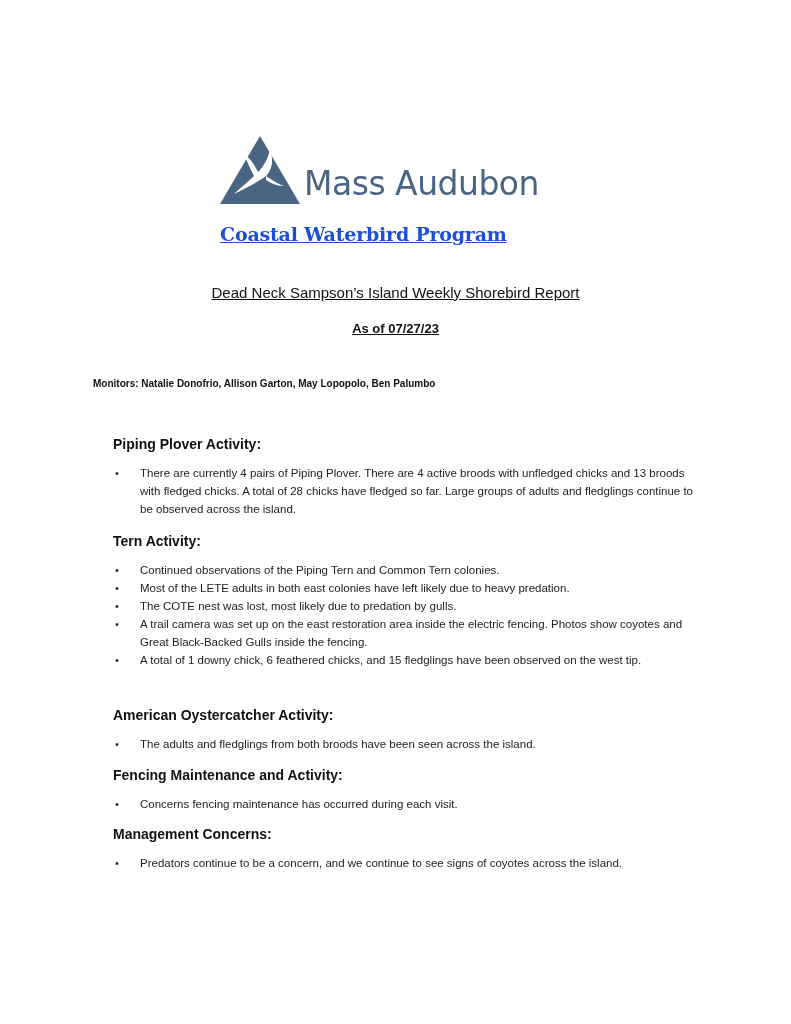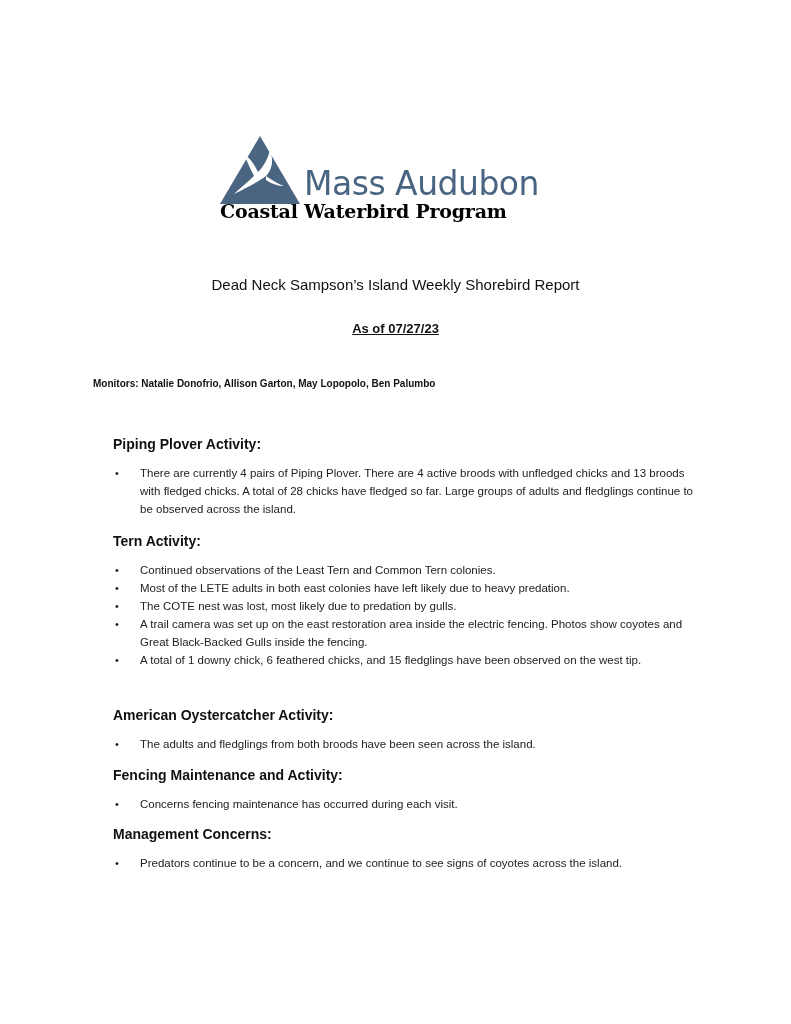--- a/index.html
+++ b/index.html
@@ -4,25 +4,25 @@
 <style>
   html, body { margin: 0; padding: 0; background: #ffffff; }
   body { width: 791px; height: 1024px; position: relative; overflow: hidden;
          font-family: "Liberation Sans", "DejaVu Sans", sans-serif; color: #1a1a1a; }
   .page { position: absolute; left: 0; top: 0; width: 791px; height: 1024px; background: #fff; margin-top: 36px; }
 
   .logo { position: absolute; left: 220px; top: 100px; width: 330px; height: 105px; }
   .logo-mark { position: absolute; left: 0; top: 0; width: 80px; height: 68px; }
   .logo-name { position: absolute; left: 84px; top: 28px; font-family: "DejaVu Sans", sans-serif;
                font-size: 33px; color: #4a6582; letter-spacing: -0.5px; white-space: nowrap; }
-  .logo-sub { position: absolute; left: 0; top: 64px; font-family: "DejaVu Serif", serif;
-              font-size: 19px; font-weight: bold; color: #000000; white-space: nowrap; letter-spacing: -0.2px; }
+  .logo-sub { position: absolute; left: 0; top: 87px; font-family: "DejaVu Serif", serif;
+              font-size: 19px; font-weight: bold; color: #1d4ed8; white-space: nowrap; letter-spacing: -0.2px; text-decoration: underline; }
 
-  .title { position: absolute; left: 0; width: 791px; top: 240px; text-align: center;
-           font-size: 15px; color: #111; }
+  .title { position: absolute; left: 0; width: 791px; top: 248px; text-align: center;
+           font-size: 15px; text-decoration: underline; color: #111; }
   .asof { position: absolute; left: 0; width: 791px; top: 285px; text-align: center;
           font-size: 13px; font-weight: bold; text-decoration: underline; color: #111; }
 
   .monitors { position: absolute; left: 93px; top: 342px; font-size: 10px; font-weight: bold; color: #111; white-space: nowrap; }
 
   .section { position: absolute; left: 93px; width: 610px; }
   .section-heading { font-size: 14px; font-weight: bold; color: #111; margin: 0 0 12px 0; white-space: nowrap; padding-left: 20px; }
   .bullets { list-style: none; margin: 0; padding: 0; }
   .bullet { position: relative; padding-left: 47px; font-size: 11.5px; line-height: 18px; color: #222; }
   .bullet-dot { position: absolute; left: 22px; top: 0; font-size: 11px; }
@@ -56,21 +56,21 @@
   <div class="section" id="sec-plover">
     <div class="section-heading">Piping Plover Activity:</div>
     <ul class="bullets">
       <li class="bullet"><span class="bullet-dot">•</span><span>There are currently 4 pairs of Piping Plover. There are 4 active broods with unfledged chicks and 13 broods with fledged chicks. A total of 28 chicks have fledged so far. Large groups of adults and fledglings continue to be observed across the island.</span></li>
     </ul>
   </div>
 
   <div class="section" id="sec-tern">
     <div class="section-heading">Tern Activity:</div>
     <ul class="bullets">
-      <li class="bullet"><span class="bullet-dot">•</span><span>Continued observations of the Least Tern and Common Tern colonies.</span></li>
+      <li class="bullet"><span class="bullet-dot">•</span><span>Continued observations of the Piping Tern and Common Tern colonies.</span></li>
       <li class="bullet"><span class="bullet-dot">•</span><span>Most of the LETE adults in both east colonies have left likely due to heavy predation.</span></li>
       <li class="bullet"><span class="bullet-dot">•</span><span>The COTE nest was lost, most likely due to predation by gulls.</span></li>
       <li class="bullet"><span class="bullet-dot">•</span><span>A trail camera was set up on the east restoration area inside the electric fencing. Photos show coyotes and Great Black-Backed Gulls inside the fencing.</span></li>
       <li class="bullet"><span class="bullet-dot">•</span><span>A total of 1 downy chick, 6 feathered chicks, and 15 fledglings have been observed on the west tip.</span></li>
     </ul>
   </div>
 
   <div class="section" id="sec-oyster">
     <div class="section-heading">American Oystercatcher Activity:</div>
     <ul class="bullets">

